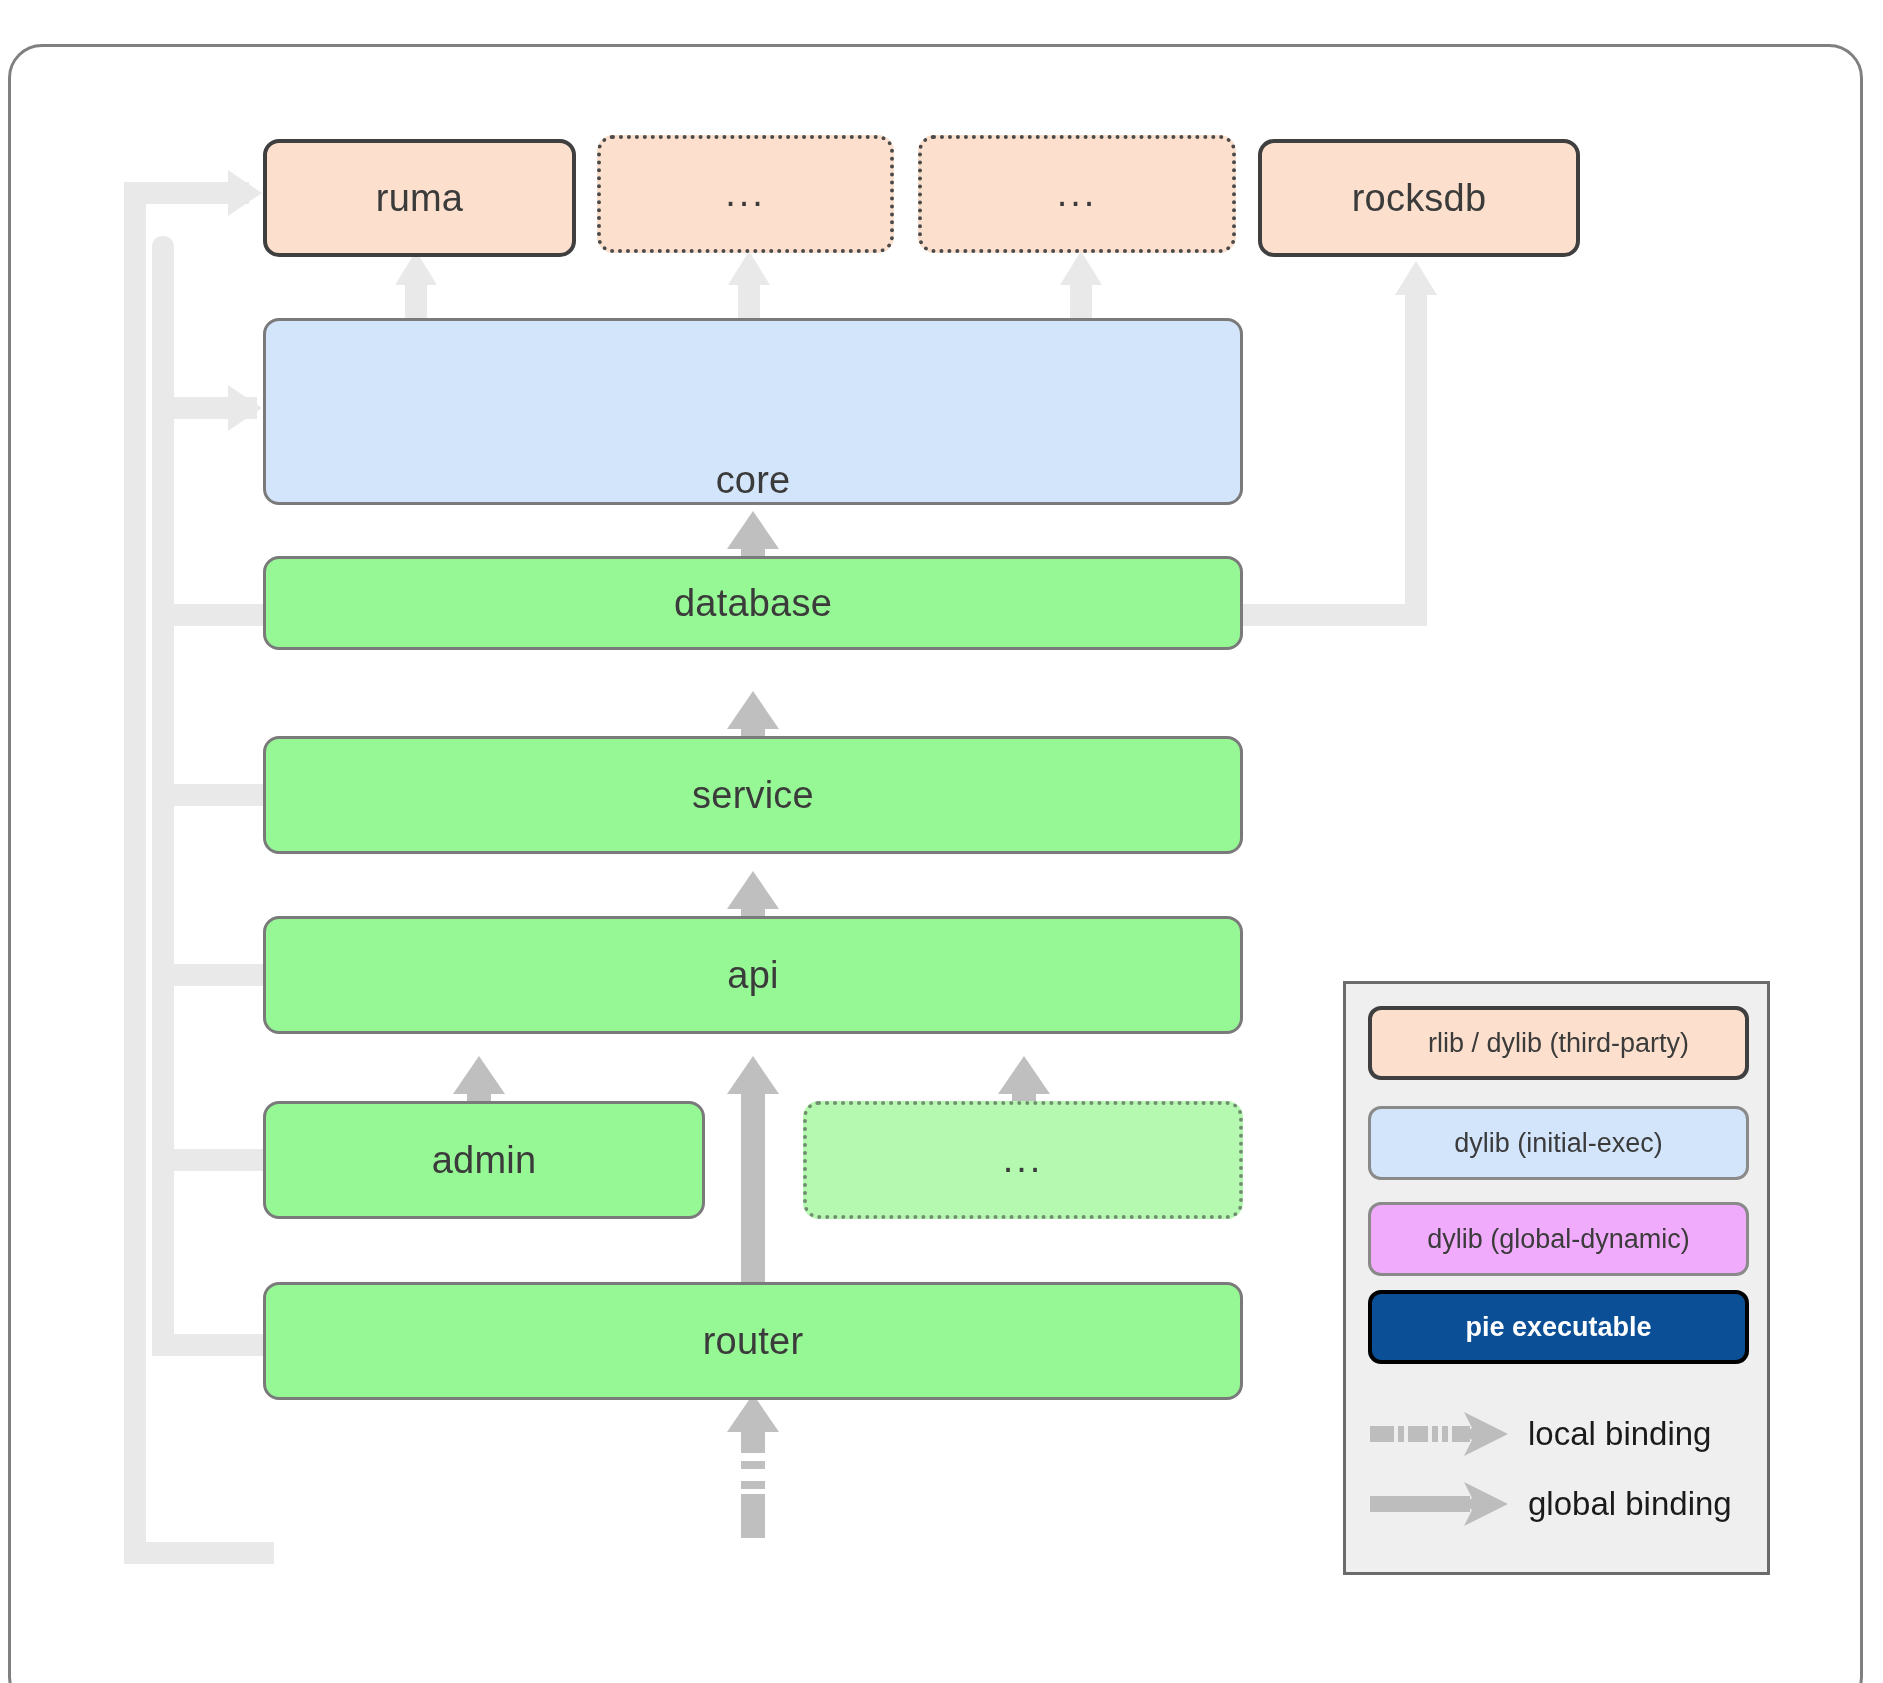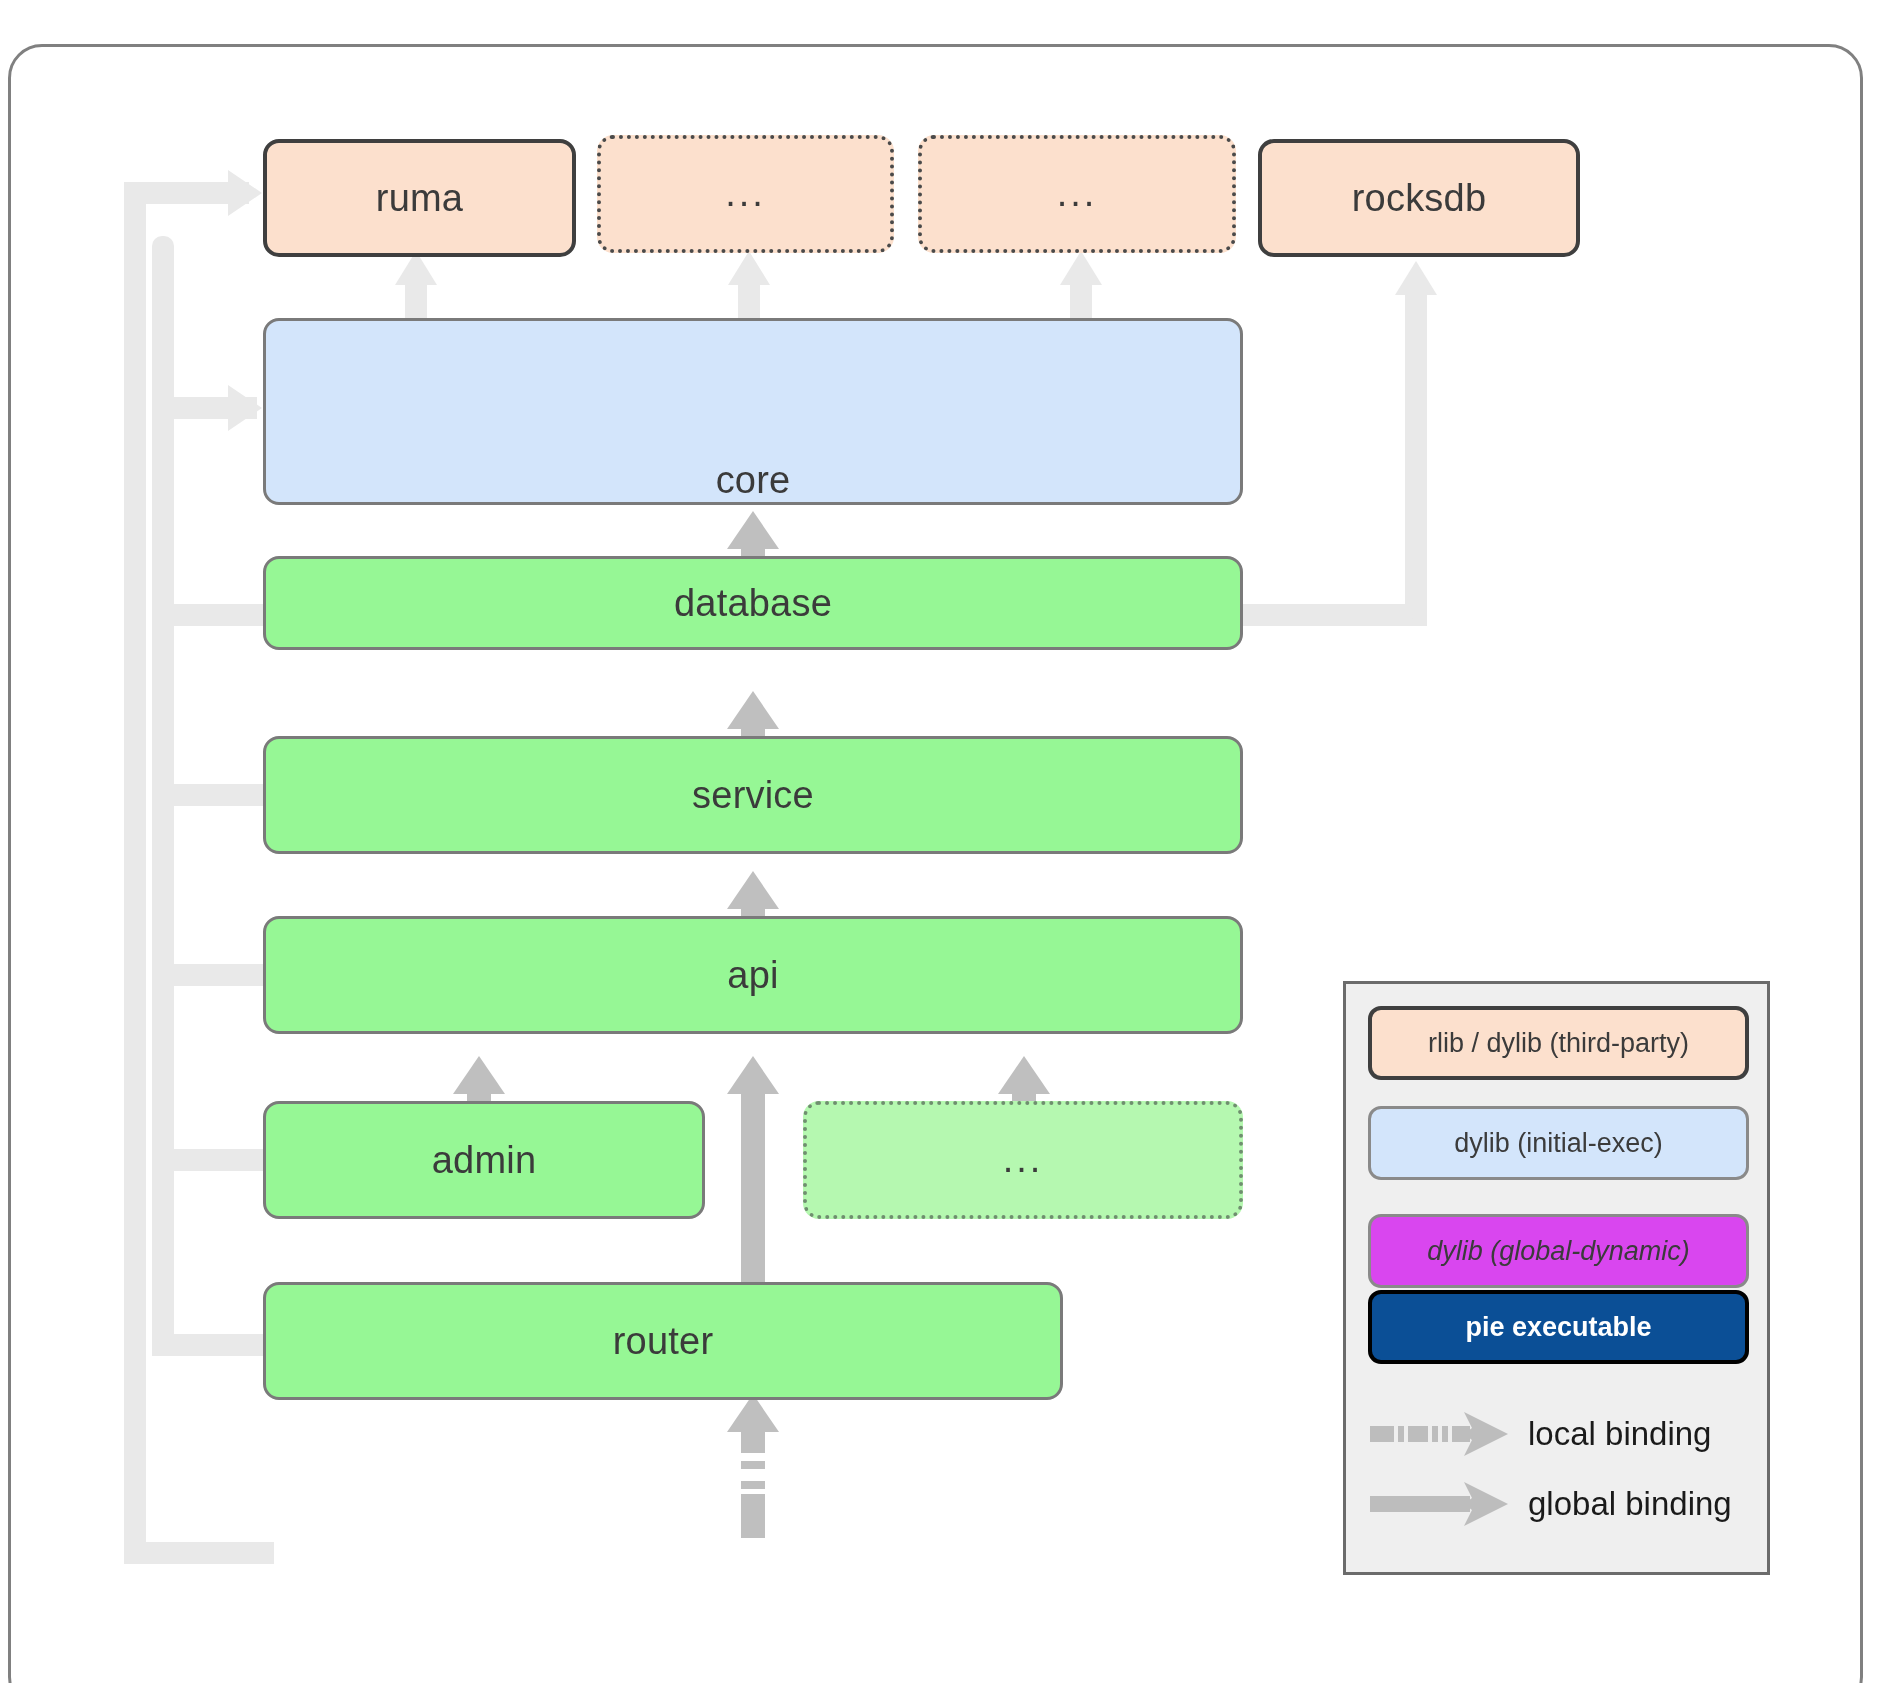--- a/index.html
+++ b/index.html
@@ -131,21 +131,21 @@
     box-sizing: border-box;
     border-radius: 13px;
     display: flex;
     align-items: center;
     justify-content: center;
     font-size: 27px;
     color: #3b3b3b;
   }
   .legend-chip.c-third { background:#fce0cd; border:4px solid #3f3f3f; top: 22px; }
   .legend-chip.c-init  { background:#d3e5fb; border:3px solid #8a8a8a; top: 122px; }
-  .legend-chip.c-glob  { background:#d946ef; border:3px solid #8a8a8a; top: 230px; font-style: italic; }
+  .legend-chip.c-glob  { background:#f0abfc; border:3px solid #8a8a8a; top: 218px; }
   .legend-chip.c-pie   { background:#0b4f96; border:4px solid #000000; top: 306px; color:#ffffff; font-weight:bold; }
 
   .legend-row {
     position: absolute;
     left: 22px;
     width: 383px;
     height: 60px;
     display: flex;
     align-items: center;
   }
@@ -259,21 +259,21 @@
   </div>
 
   <div class="node global-dynamic" style="left:263px; top:1062px; width:442px; height:118px;">
     <span>admin</span>
   </div>
 
   <div class="node global-dynamic-dotted" style="left:803px; top:1062px; width:440px; height:118px;">
     <span class="dots">...</span>
   </div>
 
-  <div class="node global-dynamic" style="left:263px; top:1243px; width:800px; height:118px;">
+  <div class="node global-dynamic" style="left:263px; top:1243px; width:980px; height:118px;">
     <span>router</span>
   </div>
 
 
   <div class="legend-panel">
 
     <div class="legend-chip c-third">
       <span>rlib / dylib (third-party)</span>
     </div>
 

